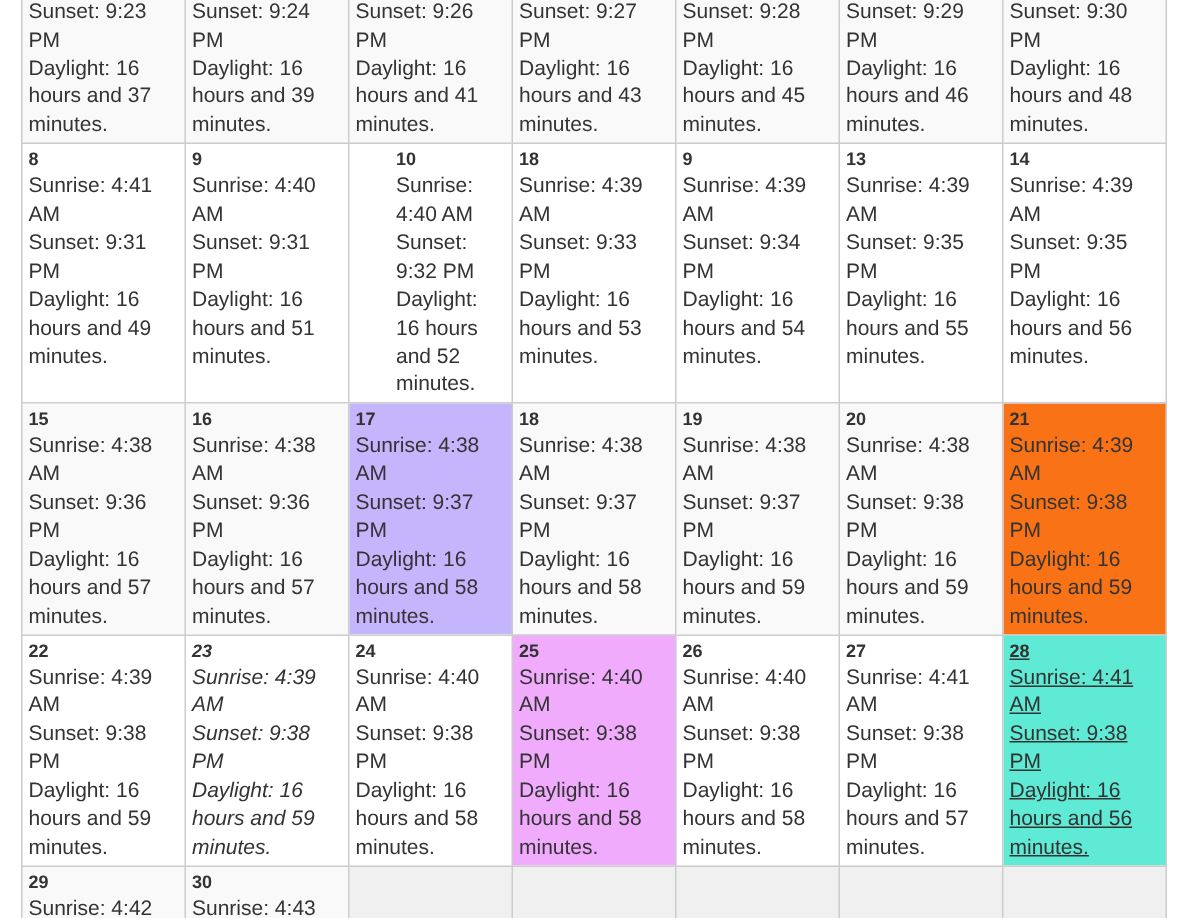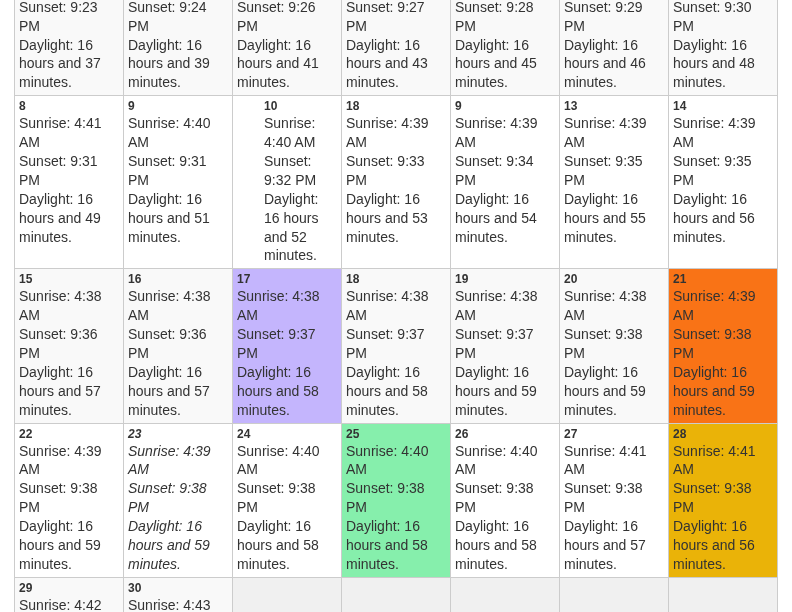--- a/index.html
+++ b/index.html
@@ -231,33 +231,33 @@
             <div class="day-info">Sunrise: 4:39 AM<br>Sunset: 9:38 PM<br>Daylight: 16 hours and 59 minutes.</div>
           </td>
           <td style="background: rgb(255, 255, 255); font-style: italic;">
             <span class="day-num">23</span>
             <div class="day-info">Sunrise: 4:39 AM<br>Sunset: 9:38 PM<br>Daylight: 16 hours and 59 minutes.</div>
           </td>
           <td style="background: rgb(255, 255, 255);">
             <span class="day-num">24</span>
             <div class="day-info">Sunrise: 4:40 AM<br>Sunset: 9:38 PM<br>Daylight: 16 hours and 58 minutes.</div>
           </td>
-          <td style="background: #86efac;">
+          <td style="background: #f0abfc;">
             <span class="day-num">25</span>
             <div class="day-info">Sunrise: 4:40 AM<br>Sunset: 9:38 PM<br>Daylight: 16 hours and 58 minutes.</div>
           </td>
           <td style="background: rgb(255, 255, 255);">
             <span class="day-num">26</span>
             <div class="day-info">Sunrise: 4:40 AM<br>Sunset: 9:38 PM<br>Daylight: 16 hours and 58 minutes.</div>
           </td>
           <td style="background: rgb(255, 255, 255);">
             <span class="day-num">27</span>
             <div class="day-info">Sunrise: 4:41 AM<br>Sunset: 9:38 PM<br>Daylight: 16 hours and 57 minutes.</div>
           </td>
-          <td style="background: #eab308;">
+          <td style="background: #5eead4; text-decoration: underline;">
             <span class="day-num">28</span>
             <div class="day-info">Sunrise: 4:41 AM<br>Sunset: 9:38 PM<br>Daylight: 16 hours and 56 minutes.</div>
           </td>
         </tr>
         <tr>
           <td style="background: rgb(249, 249, 249);">
             <span class="day-num">29</span>
             <div class="day-info">Sunrise: 4:42 AM<br>Sunset: 9:38 PM<br>Daylight: 16 hours and 55 minutes.</div>
           </td>
           <td style="background: rgb(249, 249, 249);">

